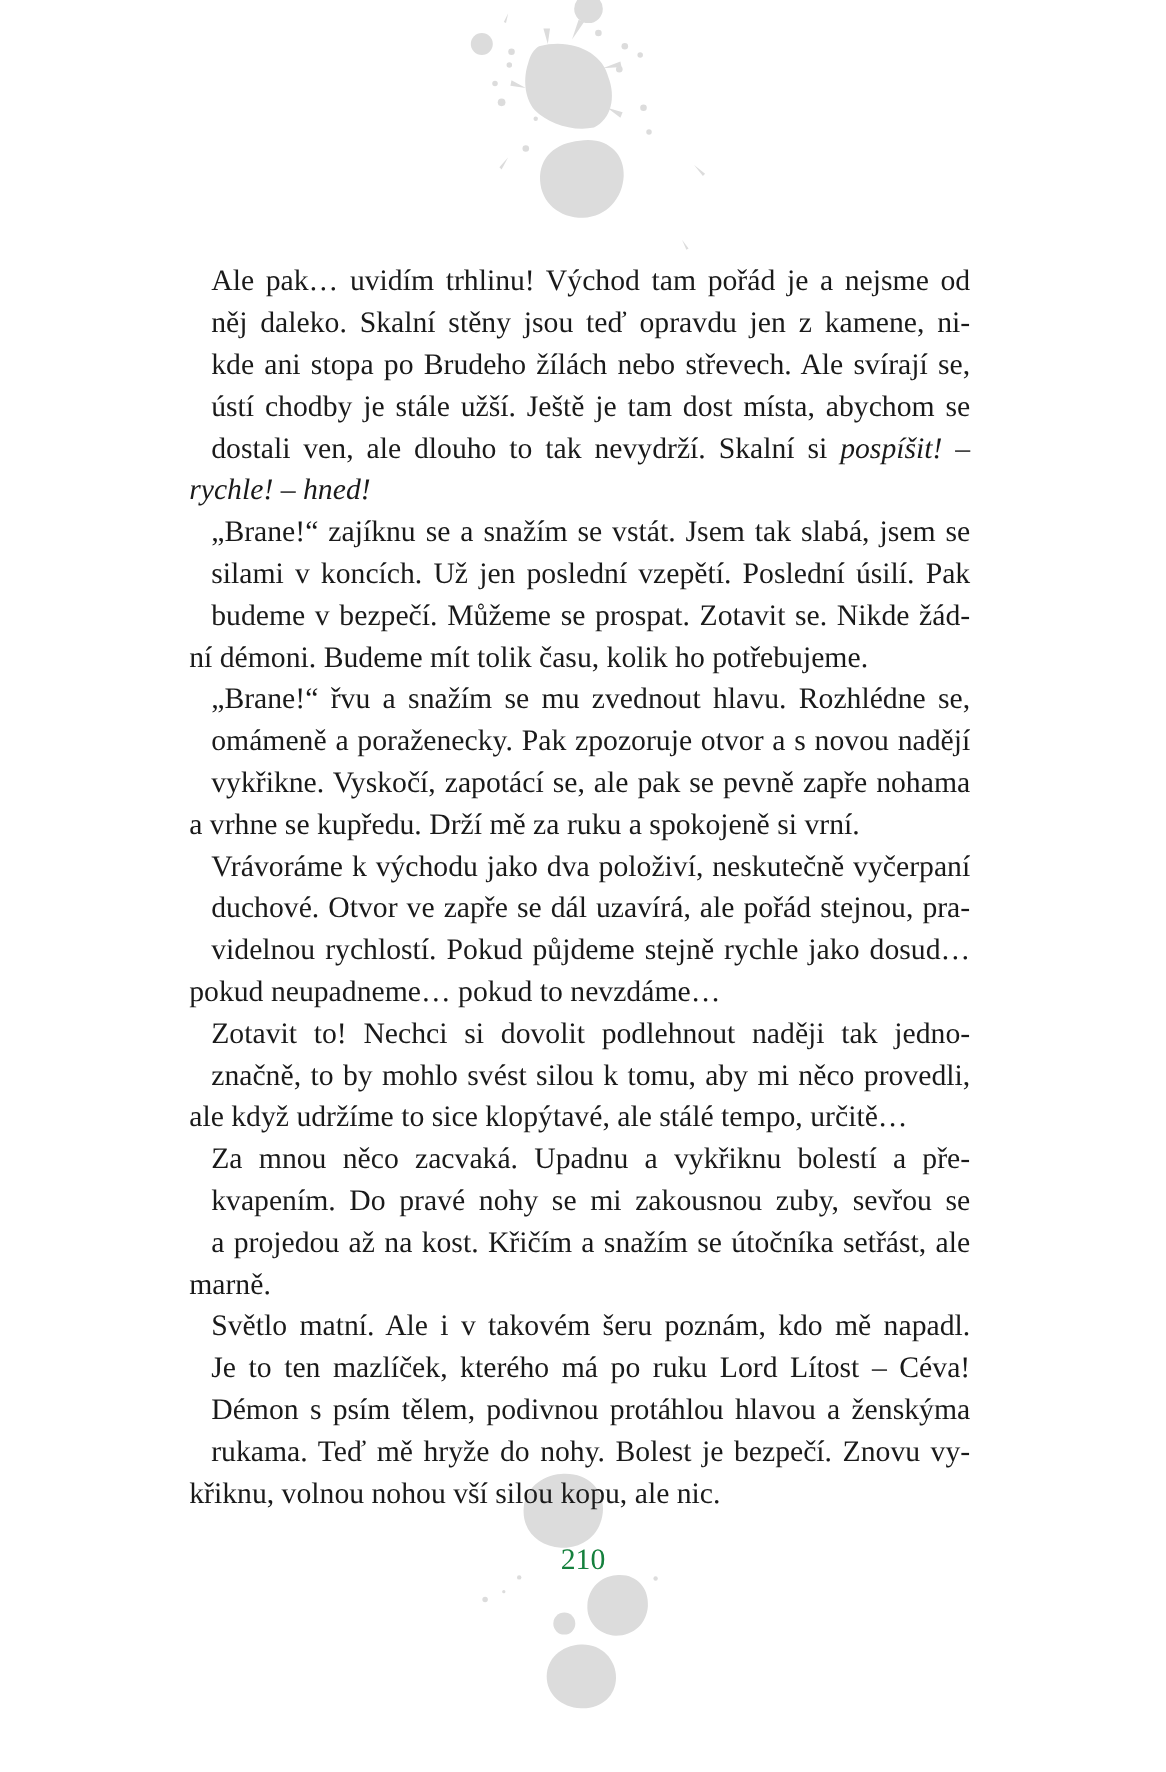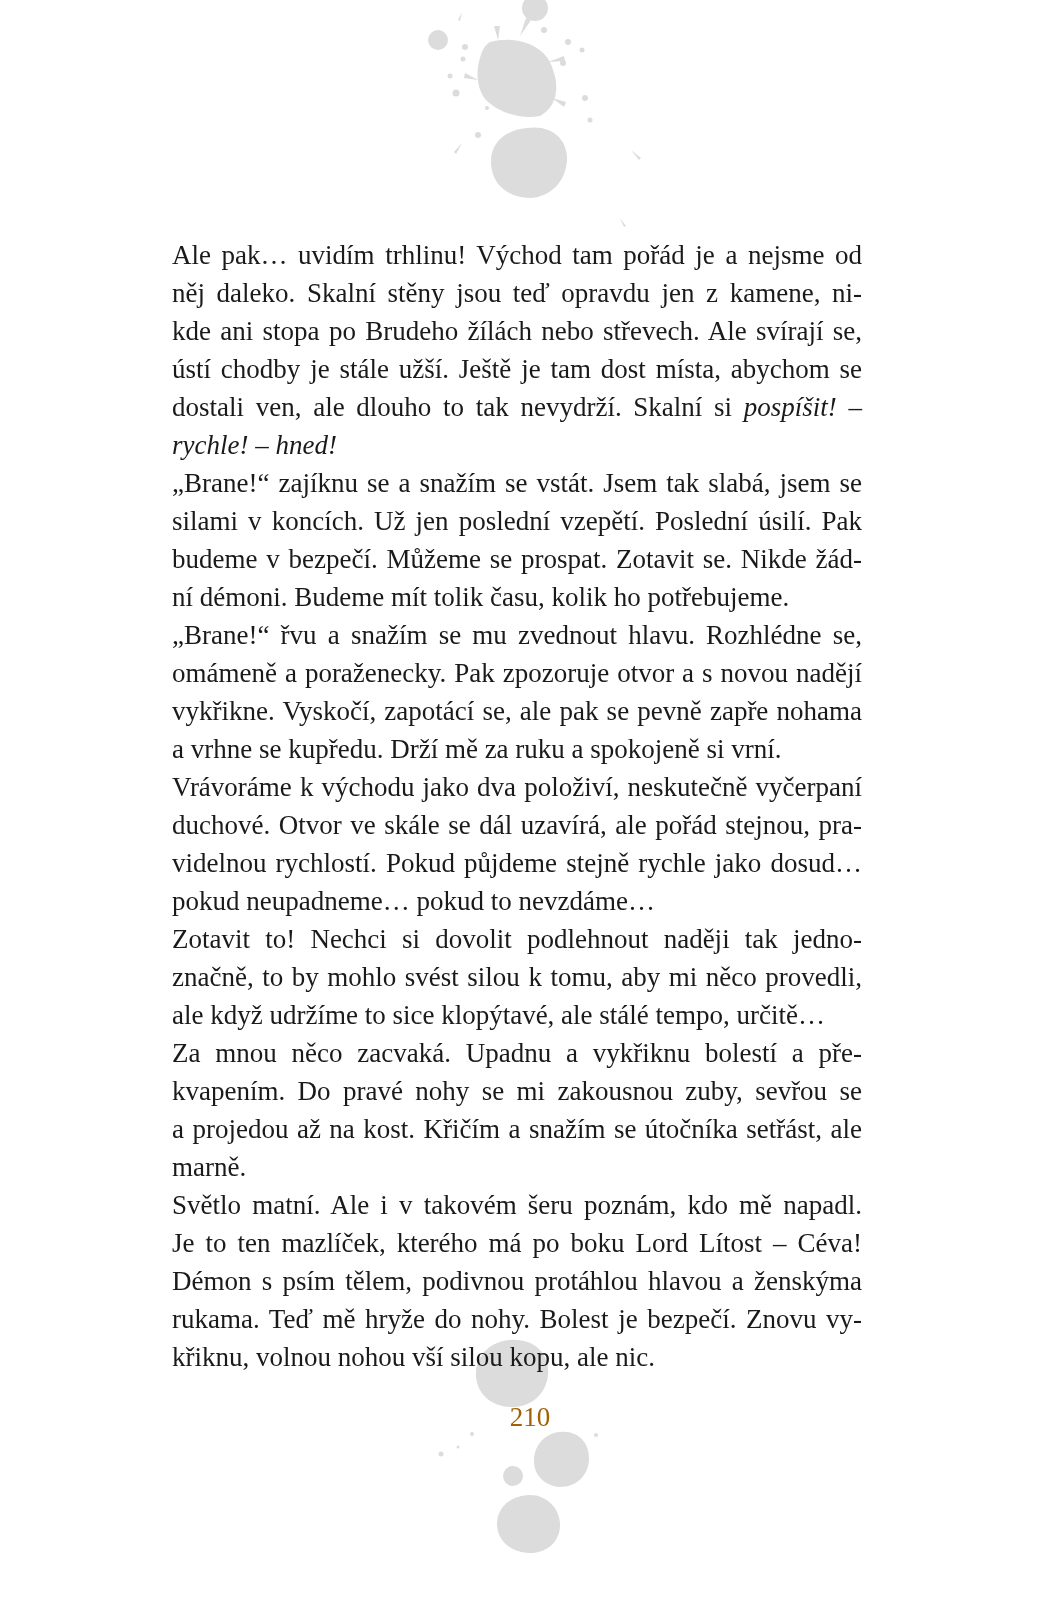--- a/index.html
+++ b/index.html
@@ -34,35 +34,36 @@
       left: 0;
       width: 690px;
       height: 38px;
       font-size: 27px;
       line-height: 38px;
       white-space: nowrap;
     }
     .line.justify {
       text-align: justify;
       text-align-last: justify;
+      margin-left: 20px;
     }
     .line.left {
       text-align: left;
     }
     .line i {
     }
     .page-number {
       position: absolute;
       left: 0;
       width: 1060px;
       top: 1398px;
       text-align: center;
       font-size: 27px;
       line-height: 38px;
-      color: #a16207;
+      color: #15803d;
     }
   </style>
 </head>
 <body>
 
 <svg class="splatter" viewBox="0 0 1060 1611" xmlns="http://www.w3.org/2000/svg">
   <g fill="#dcdcdc">
 
     <circle cx="535" cy="8" r="13"></circle>
     <circle cx="438" cy="40" r="10"></circle>
@@ -111,30 +112,30 @@
   <div class="line left" style="top:190px"><i>rychle! – hned!</i></div>
   <div class="line justify" style="top:228px">„Brane!“ zajíknu se a snažím se vstát. Jsem tak slabá, jsem se</div>
   <div class="line justify" style="top:266px">silami v koncích. Už jen poslední vzepětí. Poslední úsilí. Pak</div>
   <div class="line justify" style="top:304px">budeme v bezpečí. Můžeme se prospat. Zotavit se. Nikde žád-</div>
   <div class="line left" style="top:342px">ní démoni. Budeme mít tolik času, kolik ho potřebujeme.</div>
   <div class="line justify" style="top:380px">„Brane!“ řvu a snažím se mu zvednout hlavu. Rozhlédne se,</div>
   <div class="line justify" style="top:418px">omámeně a poraženecky. Pak zpozoruje otvor a s novou nadějí</div>
   <div class="line justify" style="top:456px">vykřikne. Vyskočí, zapotácí se, ale pak se pevně zapře nohama</div>
   <div class="line left" style="top:494px">a vrhne se kupředu. Drží mě za ruku a spokojeně si vrní.</div>
   <div class="line justify" style="top:532px">Vrávoráme k východu jako dva položiví, neskutečně vyčerpaní</div>
-  <div class="line justify" style="top:570px">duchové. Otvor ve skále se dál uzavírá, ale pořád stejnou, pra-</div>
+  <div class="line justify" style="top:570px">duchové. Otvor ve zapře se dál uzavírá, ale pořád stejnou, pra-</div>
   <div class="line justify" style="top:608px">videlnou rychlostí. Pokud půjdeme stejně rychle jako dosud…</div>
   <div class="line left" style="top:646px">pokud neupadneme… pokud to nevzdáme…</div>
   <div class="line justify" style="top:684px">Zotavit to! Nechci si dovolit podlehnout naději tak jedno-</div>
   <div class="line justify" style="top:722px">značně, to by mohlo svést silou k tomu, aby mi něco provedli,</div>
   <div class="line left" style="top:760px">ale když udržíme to sice klopýtavé, ale stálé tempo, určitě…</div>
   <div class="line justify" style="top:798px">Za mnou něco zacvaká. Upadnu a vykřiknu bolestí a pře-</div>
   <div class="line justify" style="top:836px">kvapením. Do pravé nohy se mi zakousnou zuby, sevřou se</div>
   <div class="line justify" style="top:874px">a projedou až na kost. Křičím a snažím se útočníka setřást, ale</div>
   <div class="line left" style="top:912px">marně.</div>
   <div class="line justify" style="top:950px">Světlo matní. Ale i v takovém šeru poznám, kdo mě napadl.</div>
-  <div class="line justify" style="top:988px">Je to ten mazlíček, kterého má po boku Lord Lítost – Céva!</div>
+  <div class="line justify" style="top:988px">Je to ten mazlíček, kterého má po ruku Lord Lítost – Céva!</div>
   <div class="line justify" style="top:1026px">Démon s psím tělem, podivnou protáhlou hlavou a ženskýma</div>
   <div class="line justify" style="top:1064px">rukama. Teď mě hryže do nohy. Bolest je bezpečí. Znovu vy-</div>
   <div class="line left" style="top:1102px">křiknu, volnou nohou vší silou kopu, ale nic.</div>
 </div>
 
 <div class="page-number">210</div>
 
 </body></html>

